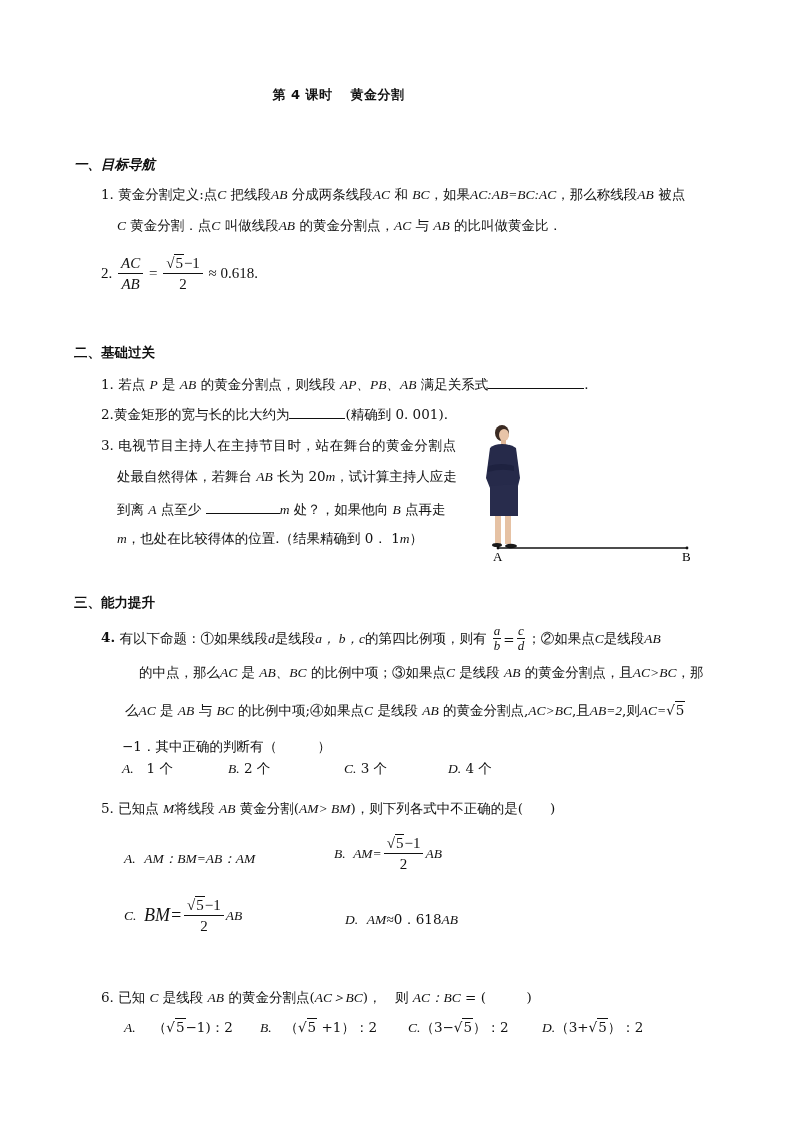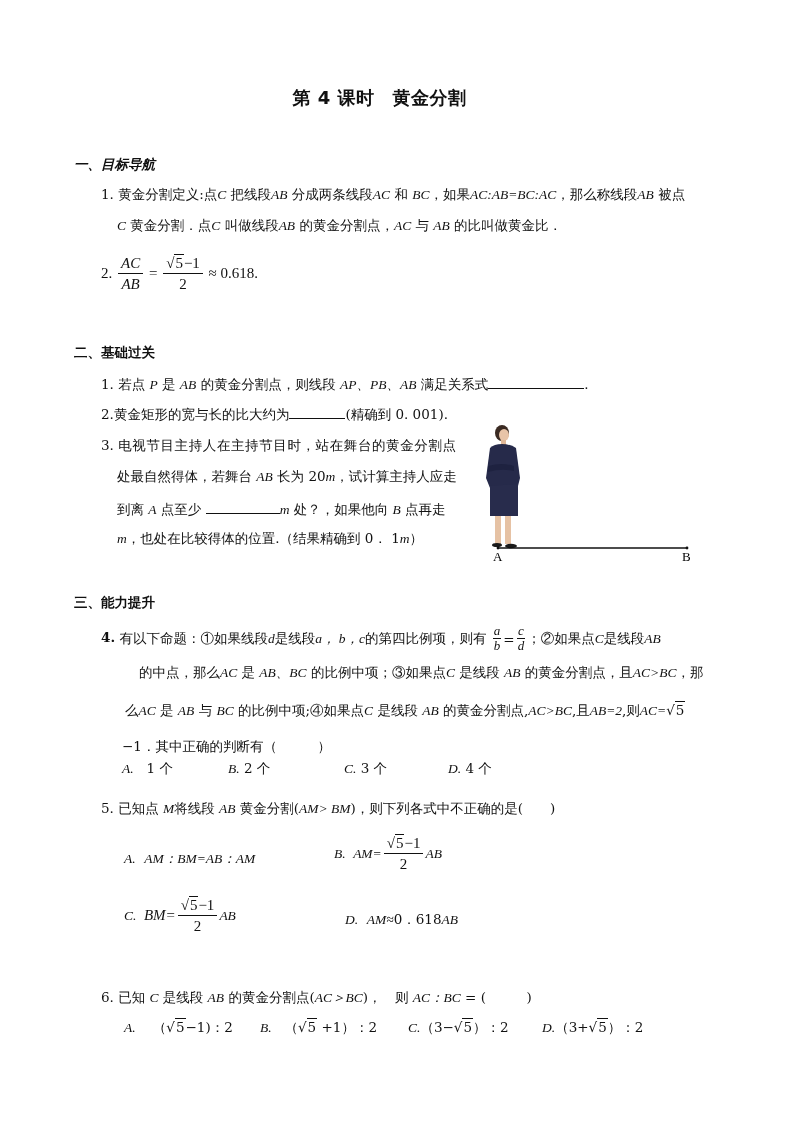--- a/index.html
+++ b/index.html
@@ -1,20 +1,20 @@
 <!DOCTYPE html>
 <html><head>
 <meta charset="utf-8">
 <style>
   html, body { margin: 0; padding: 0; background: #ffffff; }
   body { width: 793px; height: 1122px; position: relative; overflow: hidden;
          font-family: "DejaVu Serif", "Liberation Serif", serif; color: #111; font-size: 13.5px; }
   .abs { position: absolute; white-space: nowrap; }
-  .title { left: 0; width: 677px; top: 86px; text-align: center; font-size: 18px; font-weight: bold;
-           font-family: "DejaVu Sans", "Liberation Sans", sans-serif; letter-spacing: 0.5px; margin-left: 41px; }
+  .title { left: 0; width: 677px; top: 86px; text-align: center; font-size: 13px; font-weight: bold;
+           font-family: "DejaVu Sans", "Liberation Sans", sans-serif; letter-spacing: 0.5px; }
   .title .gap { display: inline-block; width: 18px; }
   .sec { left: 74px; font-weight: bold; font-size: 13.5px;
          font-family: "DejaVu Sans", "Liberation Sans", sans-serif; }
   i, .it { font-style: italic; font-family: "Liberation Serif", "DejaVu Serif", serif; }
   .blank { display: inline-block; border-bottom: 1.3px solid #111; height: 14px; vertical-align: baseline; }
   .frac { display: inline-block; vertical-align: middle; text-align: center; margin: 0 2px; }
   .frac .num { display: block; border-bottom: 1px solid #111; padding: 0 3px 1px; line-height: 18px; }
   .frac .den { display: block; padding-top: 1px; line-height: 18px; }
   .frac.small .num, .frac.small .den { line-height: 14px; font-size: 13px; padding: 0 1px; }
   .sqrt { display: inline-block; }
@@ -181,21 +181,21 @@
   <i>AM：BM=AB：AM</i>
 </div>
 
 <div class="abs mfont" style="left:334px; top:834px;">
   <i style="vertical-align:middle; font-size:13.5px;">B.</i>&nbsp;
   <i style="vertical-align:middle; font-size:13.5px;">AM=</i><span class="frac"><span class="num"><span class="sqrt">√<span class="rad">5</span></span><span>−1</span></span><span class="den">2</span></span><i style="vertical-align:middle; font-size:13.5px;">AB</i>
 </div>
 
 <div class="abs mfont" style="left:124px; top:896px;">
   <i style="vertical-align:middle; font-size:13.5px;">C.</i>&nbsp;
-  <i style="vertical-align:middle; font-size:15px;">BM=</i><span class="frac"><span class="num"><span class="sqrt">√<span class="rad">5</span></span><span>−1</span></span><span class="den">2</span></span><i style="vertical-align:middle; font-size:13.5px;">AB</i>
+  <i style="vertical-align:middle; font-size:18px;">BM=</i><span class="frac"><span class="num"><span class="sqrt">√<span class="rad">5</span></span><span>−1</span></span><span class="den">2</span></span><i style="vertical-align:middle; font-size:13.5px;">AB</i>
 </div>
 
 <div class="abs" style="left:345px; top:911px;">
   <i>D.</i>&nbsp;
   <i>AM≈</i><span>0．618</span><i>AB</i>
 </div>
 
 <div class="abs" style="left:101px; top:989px;">
   <span>6.</span>
   <span>已知</span>

